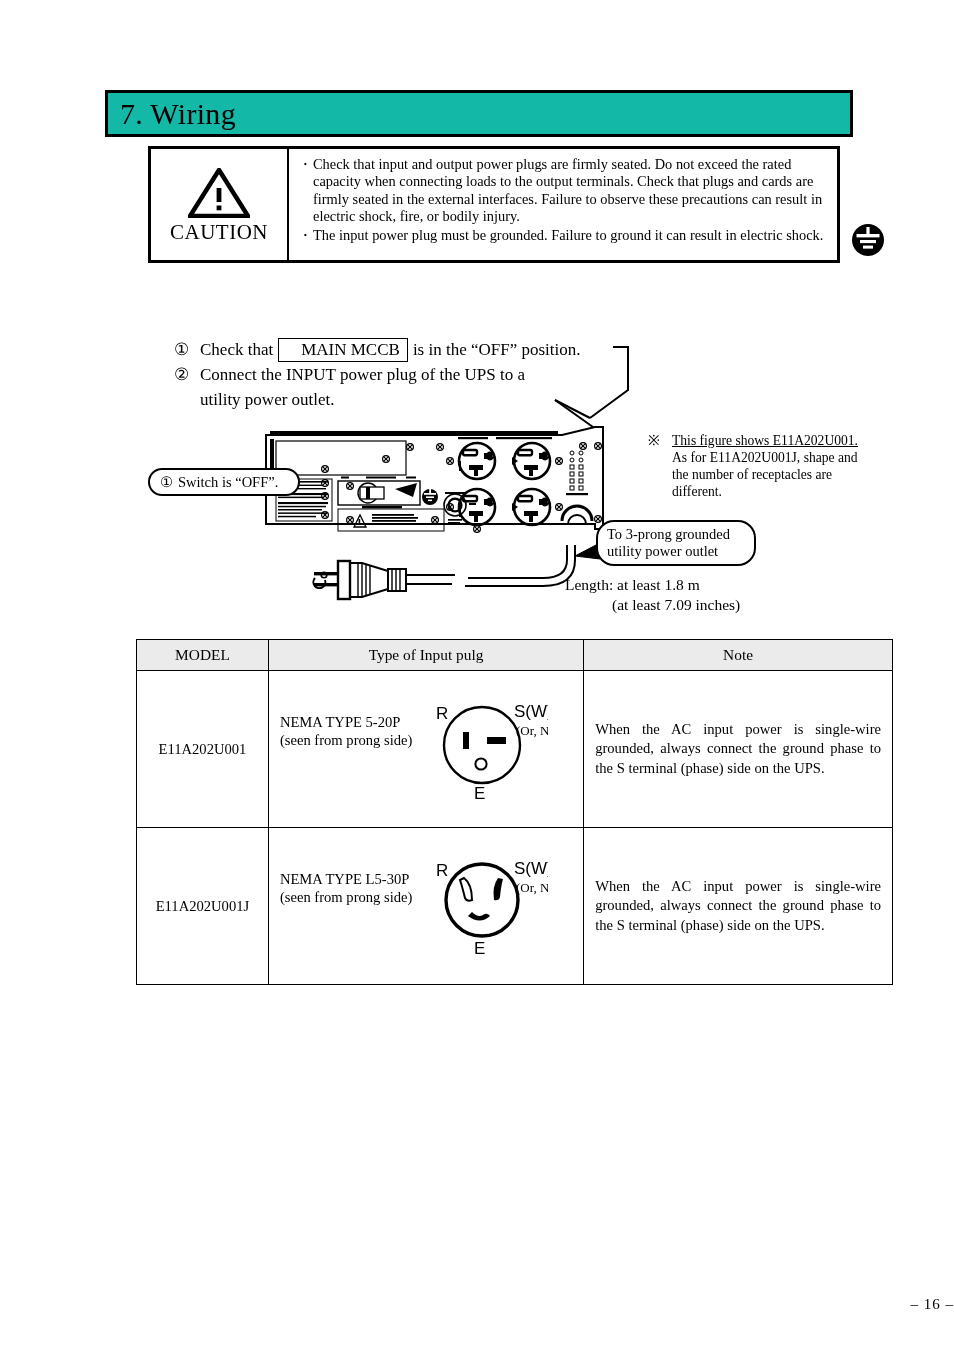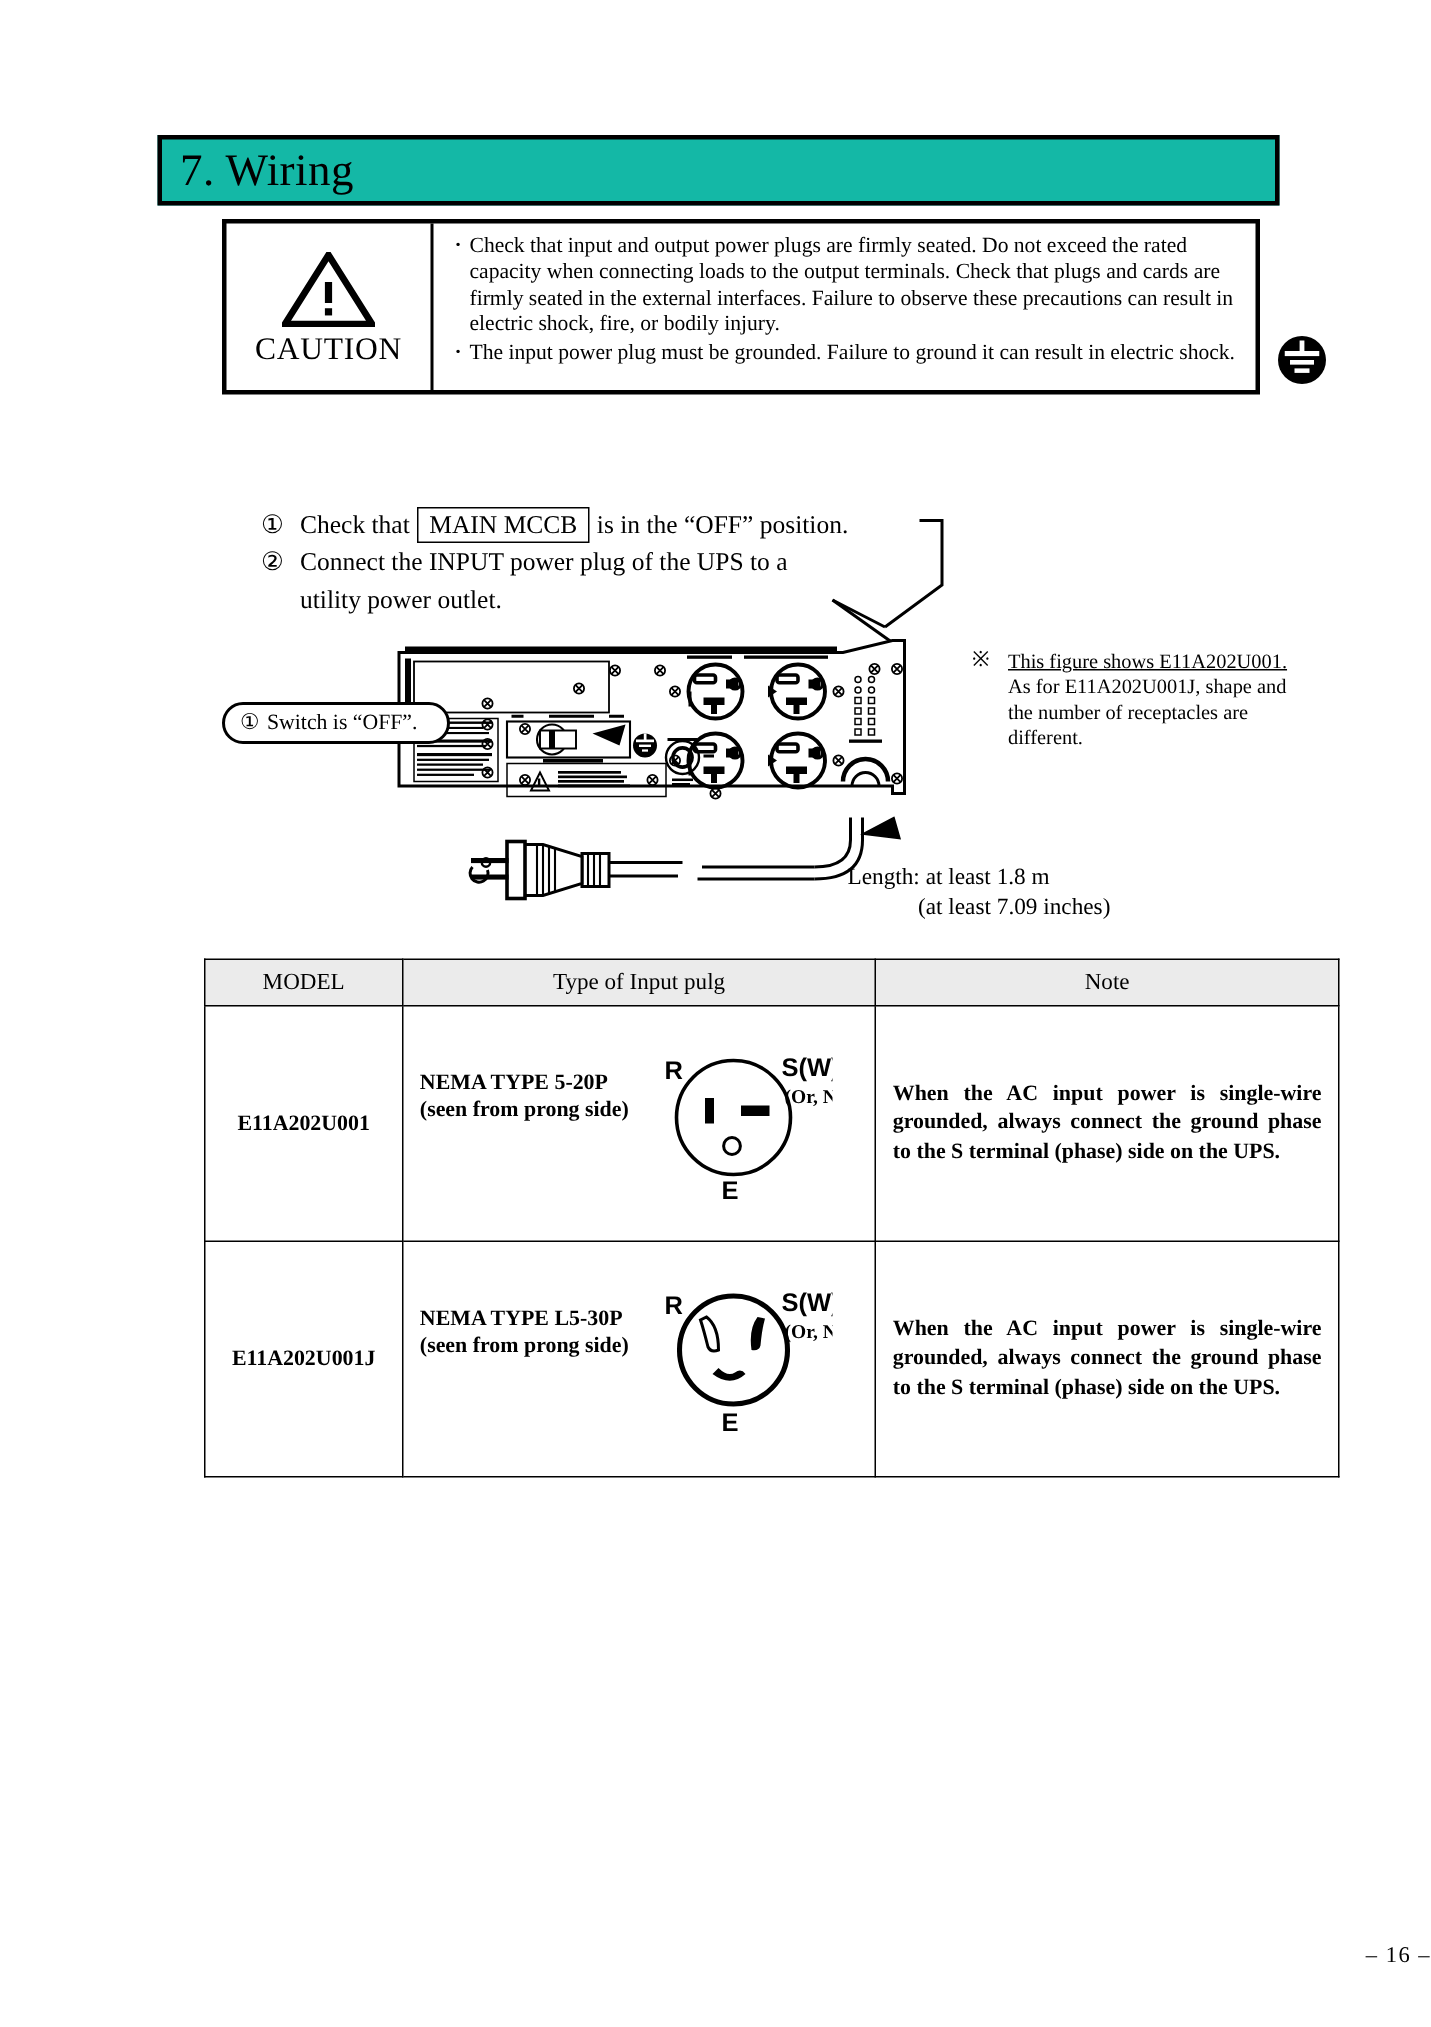--- a/index.html
+++ b/index.html
@@ -84,21 +84,21 @@
     position: absolute;
     left: 174px; top: 337px;
     width: 470px;
     font-size: 17px;
     line-height: 25px;
   }
   .step { display: flex; align-items: baseline; white-space: nowrap; }
   .step .num { width: 26px; flex: 0 0 26px; font-size: 17px; }
   .boxed-term {
     border: 1.5px solid #000;
-    padding: 0px 7px 1px 7px;
+    padding: 0px 7px 1px 22px;
     margin: 0 5px;
     display: inline-block;
     line-height: 21px;
   }
   .step-cont { padding-left: 26px; }
 
   
   .overlay {
     position: absolute; left: 0; top: 0;
     width: 954px; height: 1351px;
@@ -161,21 +161,20 @@
   .model-table {
     position: absolute;
     left: 136px; top: 639px;
     width: 757px;
     border-collapse: collapse;
     font-size: 14.6px;
   }
   .model-table th, .model-table td {
     border: 1.6px solid #000;
     vertical-align: middle;
-    font-weight: bold;
   }
   .model-table thead th {
     background: #ebebeb;
     font-weight: normal;
     height: 31px;
     font-size: 15.4px;
   }
   .col-model { width: 123px; }
   .col-type  { width: 294px; }
   .col-note  { width: 288px; }
@@ -472,20 +471,26 @@
     <rect x="14" y="38" width="25" height="3.4" fill="#000"></rect>
     <path d="M20,34 a7,7 0 0 1 0,0 M15,33 a6,6 0 1 0 10,2" fill="none" stroke="#000" stroke-width="2"></path>
     <circle cx="24" cy="30" r="2.8" fill="none" stroke="#000" stroke-width="1.6"></circle>
   </svg>
 
   <div class="callout callout-off">
     <span class="num">①</span>
     <span>Switch is “OFF”.</span>
   </div>
 
+  <div class="callout callout-outlet">
+    <div>
+      <div>To 3-prong grounded</div>
+      <div>utility power outlet</div>
+    </div>
+  </div>
 
   <div class="fig-note">
     <span class="mark">※</span>
     <span>
       <span class="u">This figure shows E11A202U001.</span><br>
       <span>As for E11A202U001J, shape and</span><br>
       <span>the number of receptacles are</span><br>
       <span>different.</span>
     </span>
   </div>

